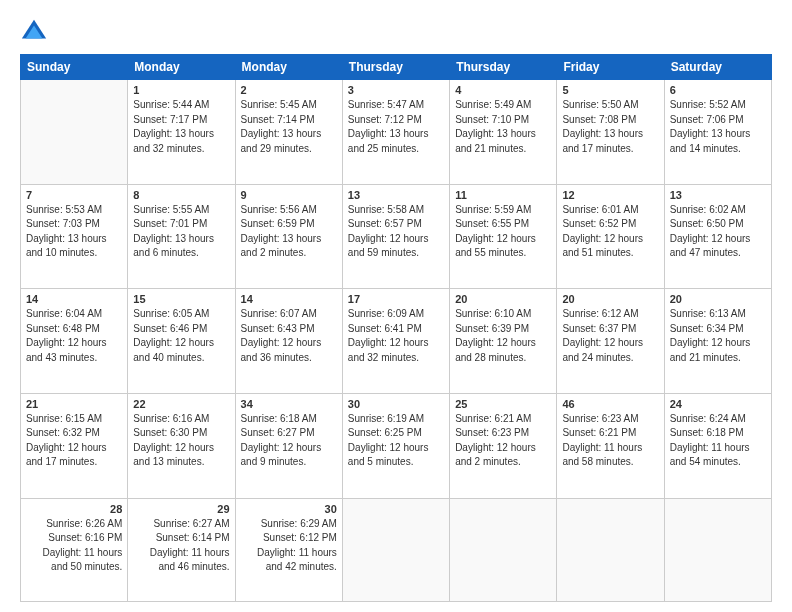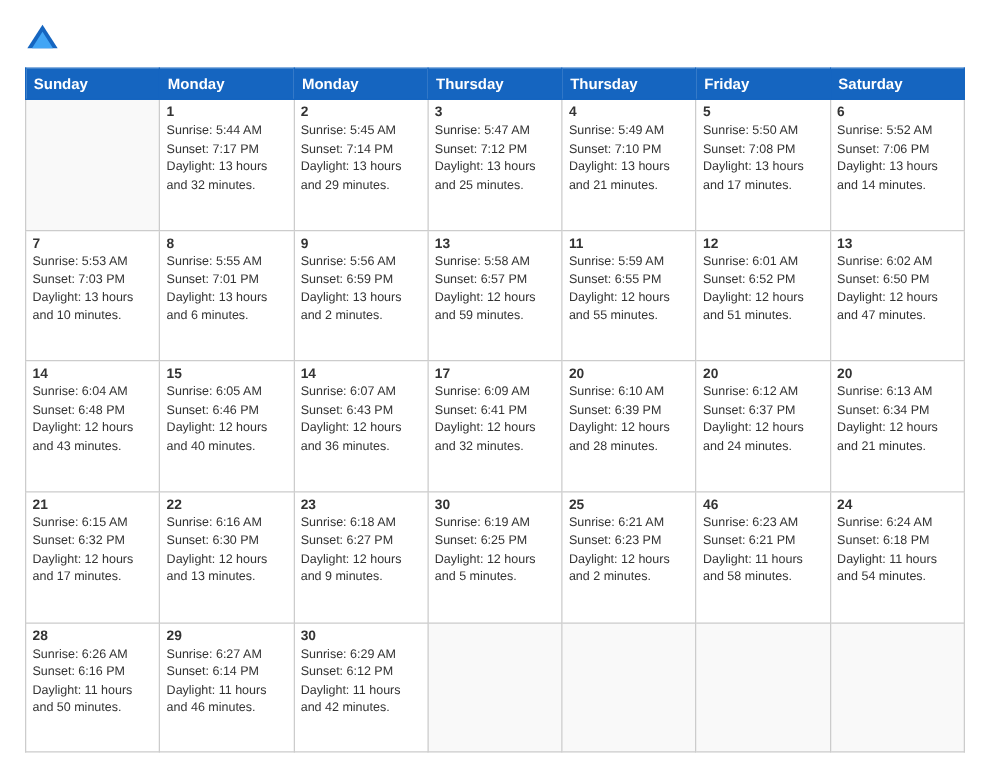--- a/index.html
+++ b/index.html
@@ -85,20 +85,21 @@
     .day-info {
       font-size: 10px;
       color: #333;
       line-height: 1.45;
     }
     .empty-cell {
       background: #f9f9f9;
     }
     .last-row td {
       height: 70px;
+      text-align: right;
     }
   </style>
 </head>
 <body>
 
 <div class="page">
   <div class="header">
     <div class="logo">
       <svg class="logo-icon" viewBox="0 0 30 30">
         <polygon points="15,2 28,22 2,22" fill="#1565c0"></polygon>
@@ -218,21 +219,21 @@
         <tr>
           <td>
             <span class="day-num">21</span>
             <div class="day-info">Sunrise: 6:15 AM<br>Sunset: 6:32 PM<br>Daylight: 12 hours<br>and 17 minutes.</div>
           </td>
           <td>
             <span class="day-num">22</span>
             <div class="day-info">Sunrise: 6:16 AM<br>Sunset: 6:30 PM<br>Daylight: 12 hours<br>and 13 minutes.</div>
           </td>
           <td>
-            <span class="day-num">23</span>
+            <span class="day-num">34</span>
             <div class="day-info">Sunrise: 6:18 AM<br>Sunset: 6:27 PM<br>Daylight: 12 hours<br>and 9 minutes.</div>
           </td>
           <td>
             <span class="day-num">30</span>
             <div class="day-info">Sunrise: 6:19 AM<br>Sunset: 6:25 PM<br>Daylight: 12 hours<br>and 5 minutes.</div>
           </td>
           <td>
             <span class="day-num">25</span>
             <div class="day-info">Sunrise: 6:21 AM<br>Sunset: 6:23 PM<br>Daylight: 12 hours<br>and 2 minutes.</div>
           </td>

